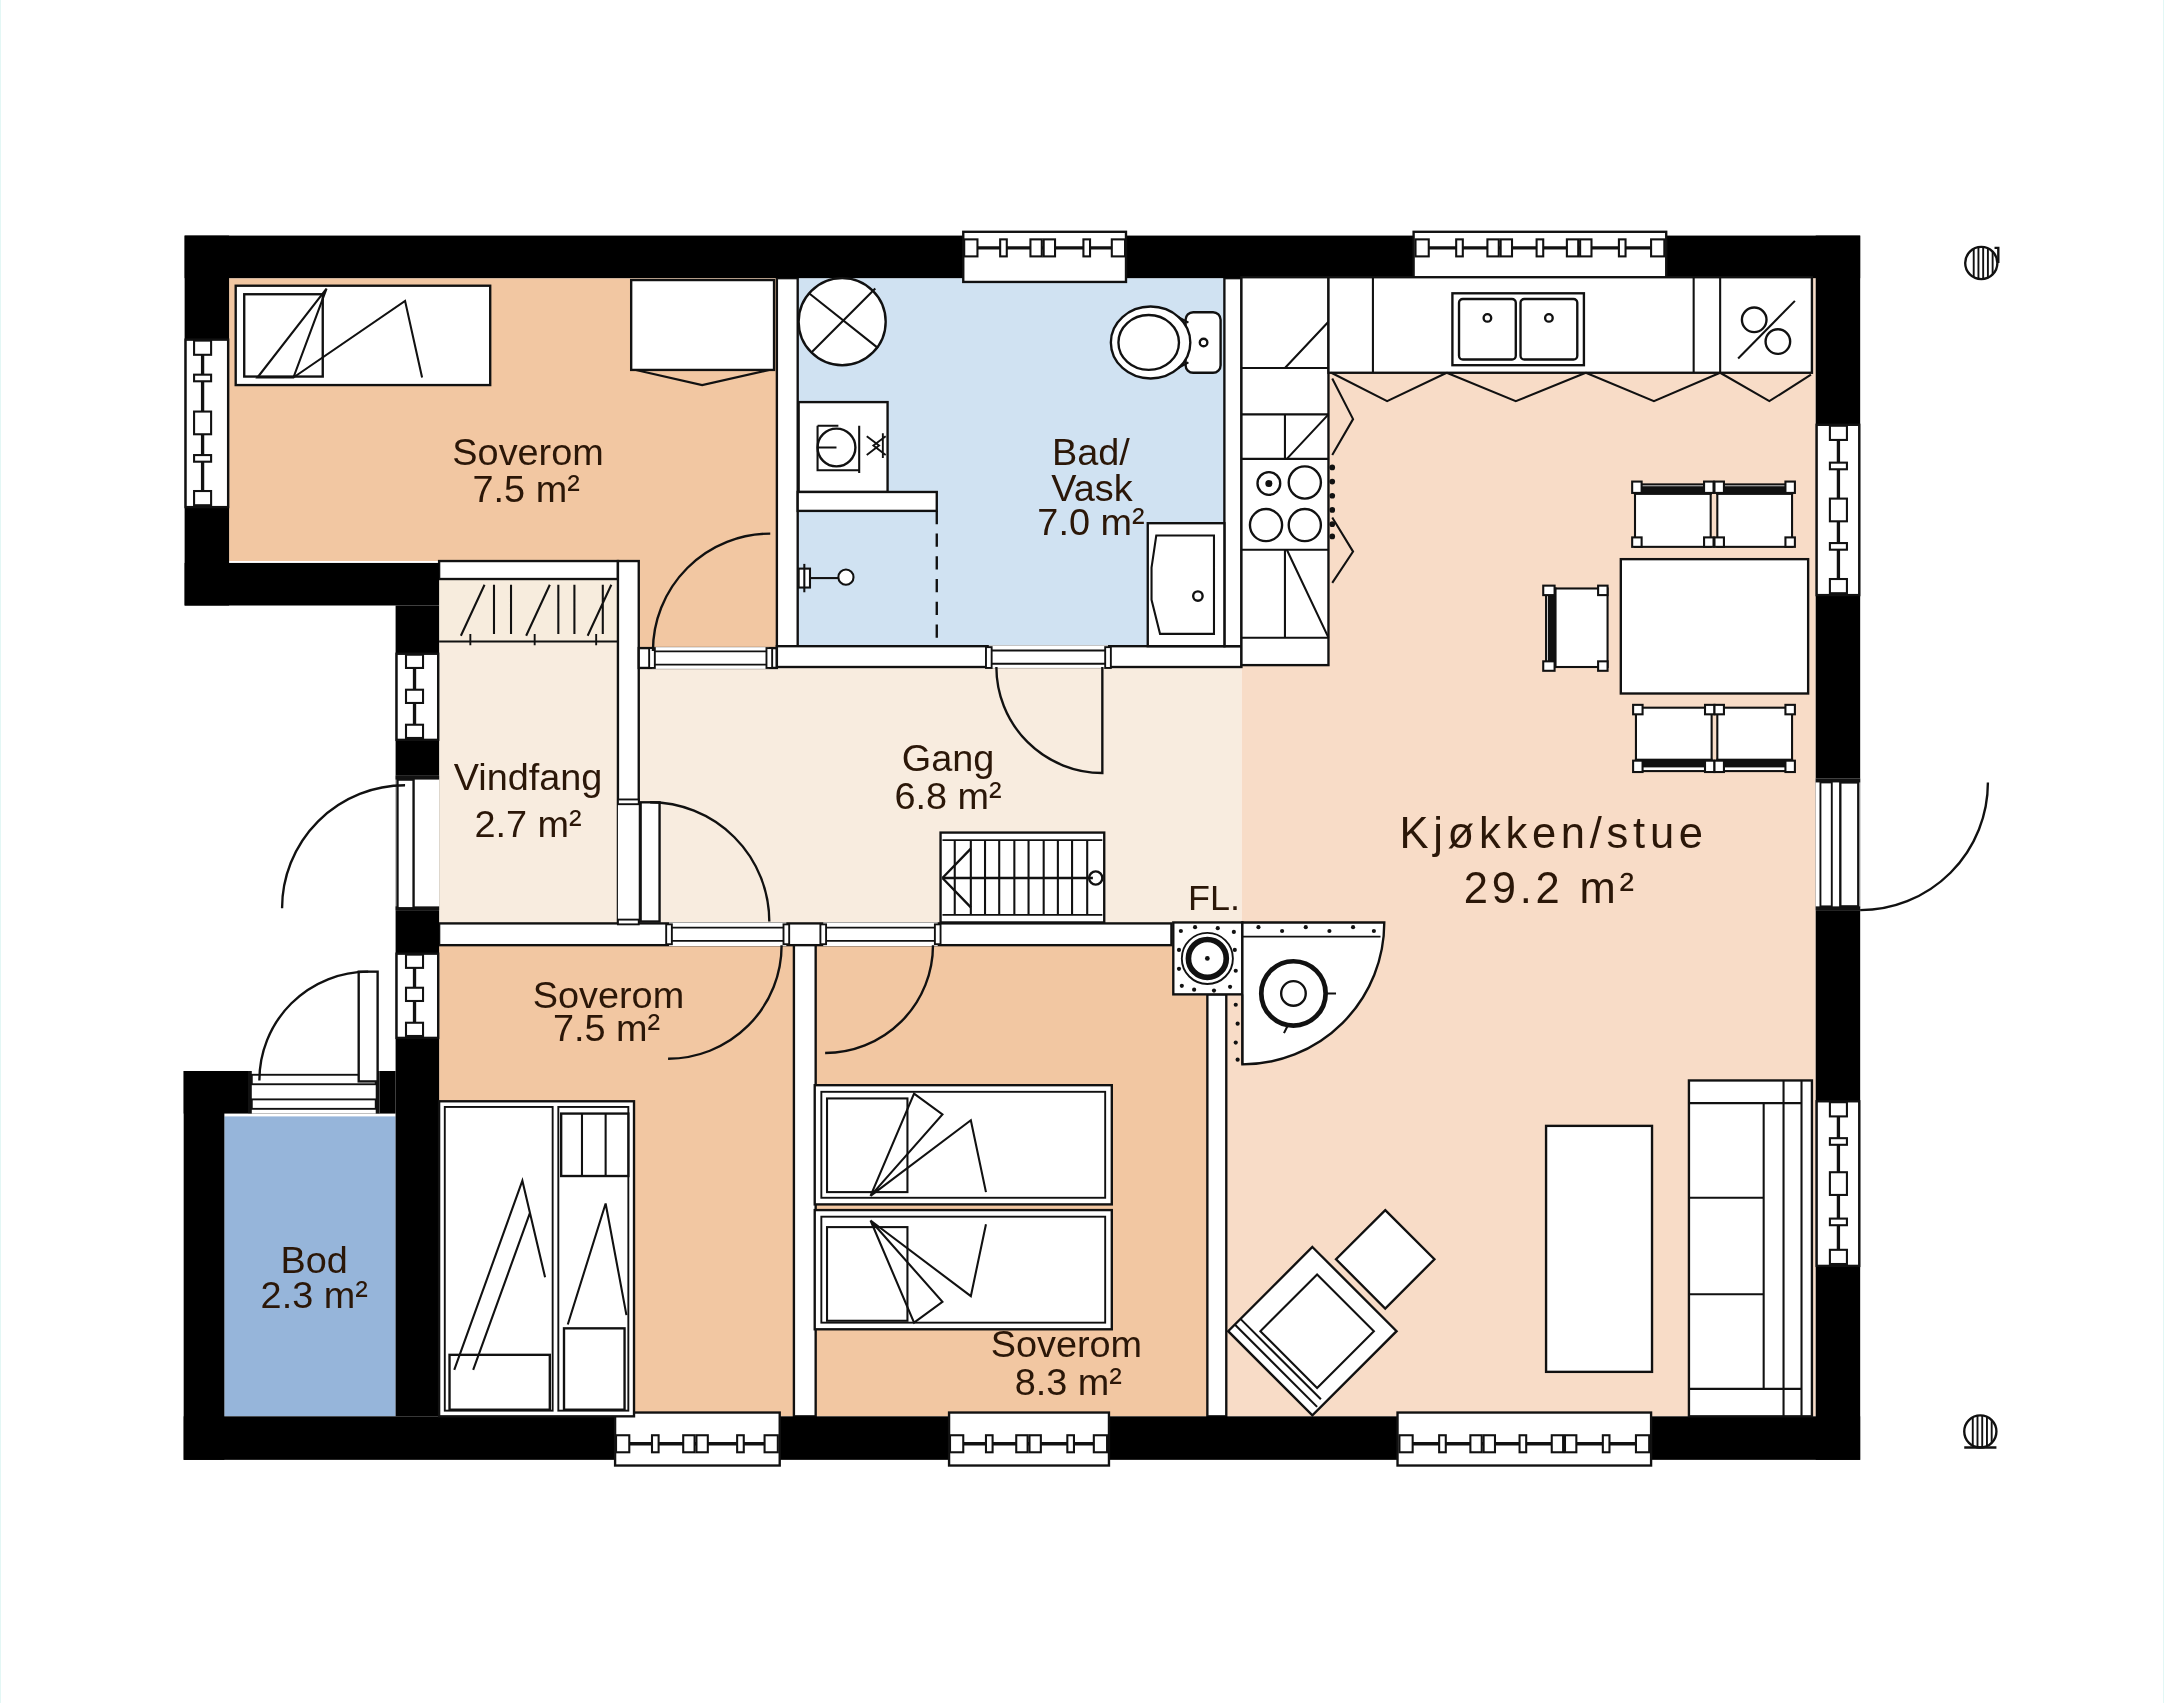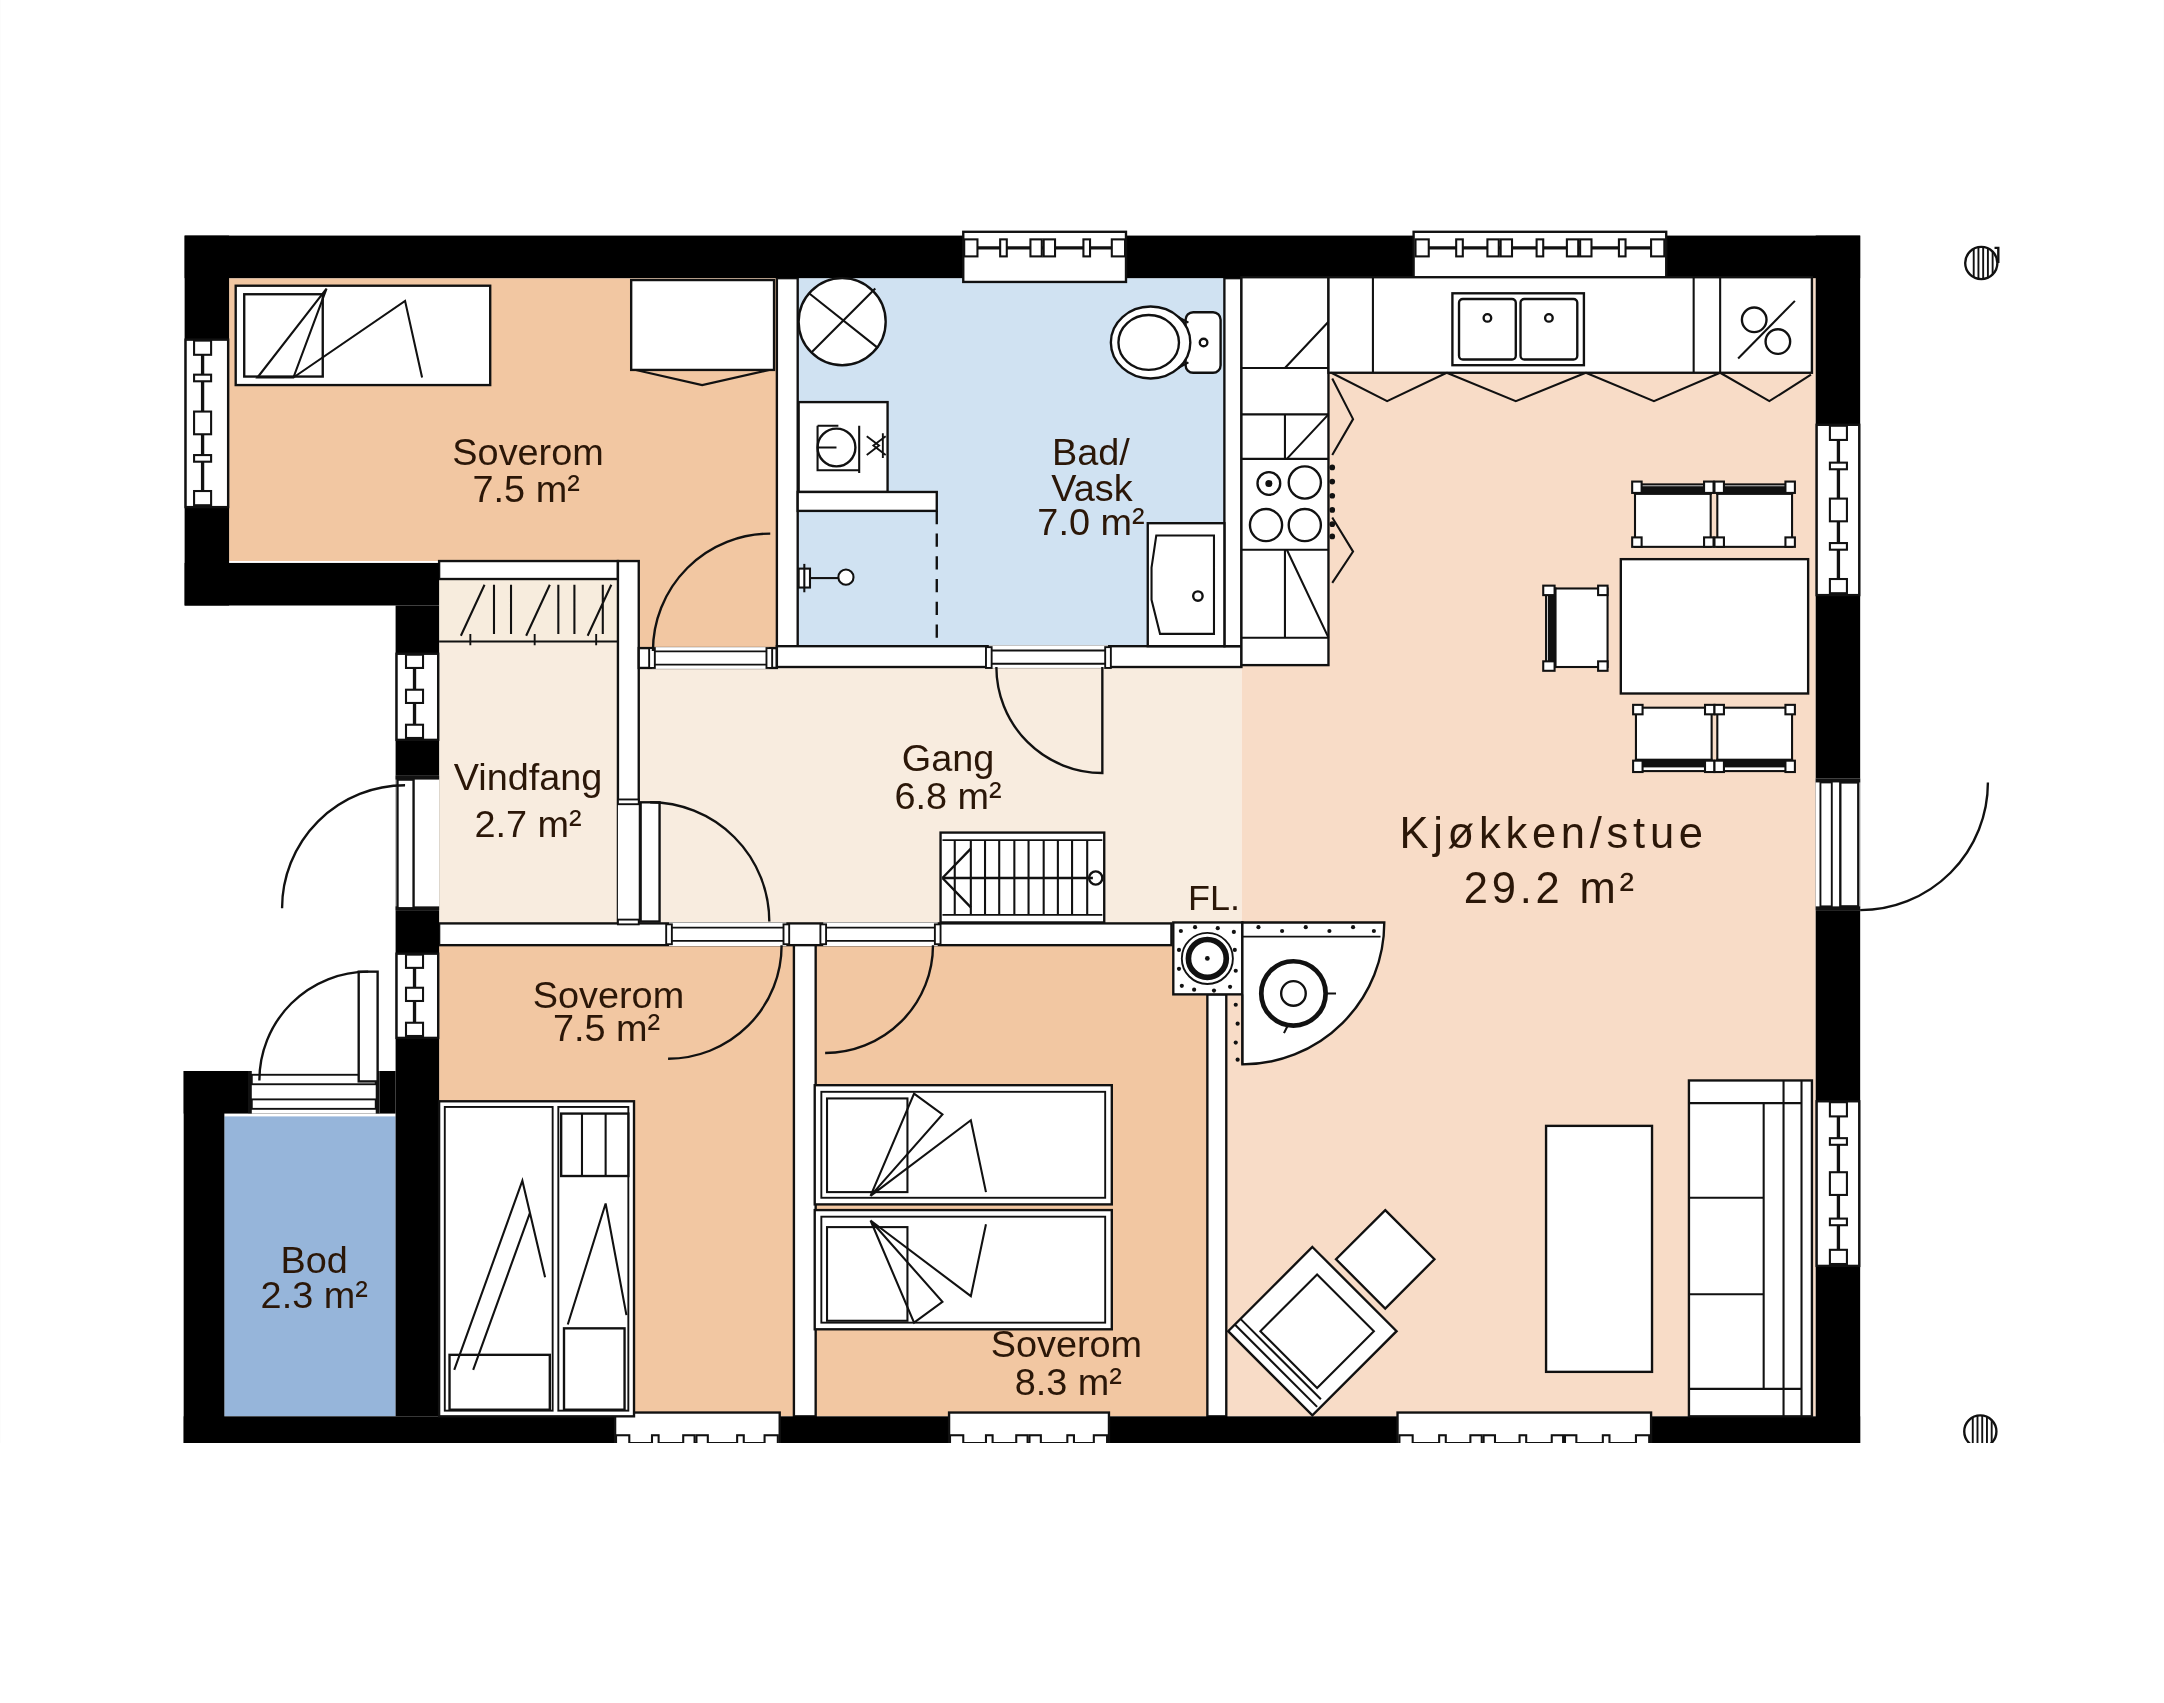--- a/index.html
+++ b/index.html
@@ -1,16 +1,16 @@
 <!DOCTYPE html>
 <html style="font-size:15px"><head>
 <meta charset="utf-8">
 <style>
   html,body{margin:0;padding:0;background:#ffffff;}
-  .page{width:2164px;height:1443px;position:relative;background:#e5e5e5;overflow:hidden;}
+  .page{width:2164px;height:1703px;position:relative;background:#14b8a6;overflow:hidden;}
   text{font-family:"Liberation Sans",sans-serif;fill:#2b1708;}
 </style>
 </head>
 <body>
 <div class="page">
 <svg width="2164" height="1703" viewBox="0 0 2287 1800">
 
 <rect x="0" y="0" width="2287" height="1800" fill="#ffffff"></rect>
 
 <path d="M242,294 H821 V685 H675 V593 H242 Z" fill="#f2c7a2"></path>

